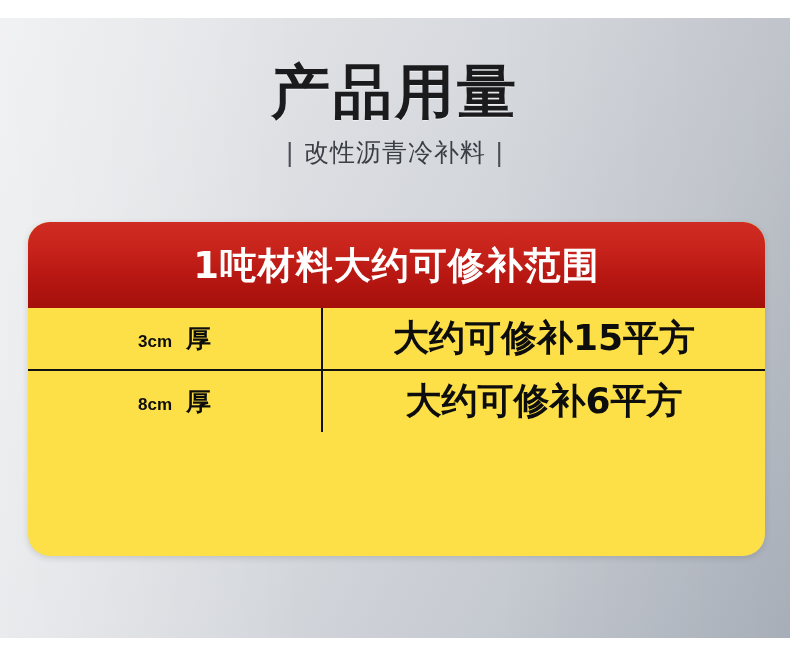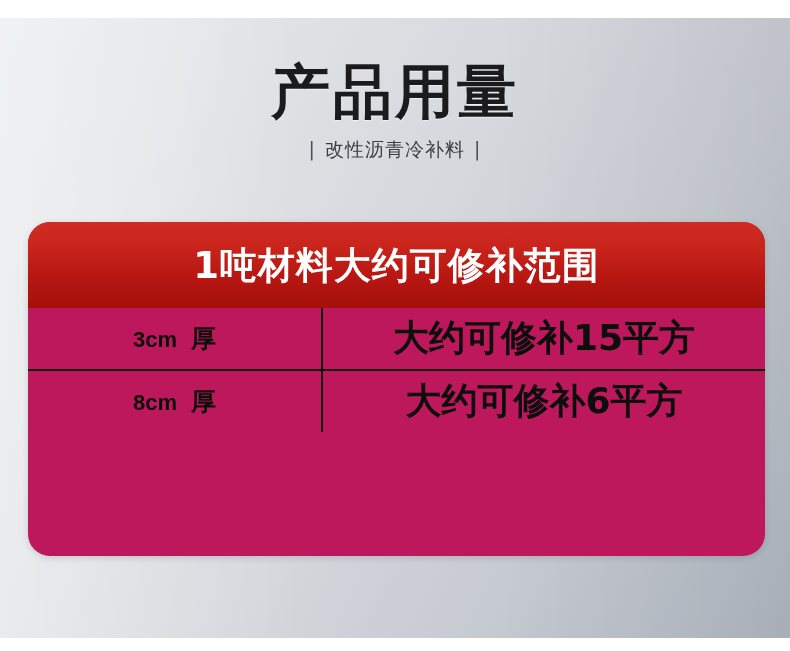--- a/index.html
+++ b/index.html
@@ -61,41 +61,41 @@
     font-weight: 700;
     color: #1b1b1d;
     letter-spacing: 3px;
     line-height: 1;
     margin: 0;
     text-shadow: 0 1px 0 rgba(255,255,255,.55);
   }
   .subtitle {
     margin-top: 19px;
     font-family: "DejaVu Sans", "Liberation Sans", sans-serif;
-    font-size: 19px;
+    font-size: 25px;
     font-weight: 500;
     color: #3b3f45;
     letter-spacing: 1px;
     line-height: 1;
   }
   .subtitle .rule {
     color: #4a4e55;
     font-weight: 400;
     padding: 0 9px;
   }
 
   
   .card {
     position: absolute;
     left: 28px;
     top: 222px;
     width: 737px;
     height: 334px;
     border-radius: 22px;
-    background: #be185d;
+    background: #fde047;
     overflow: hidden;
     box-shadow: 0 2px 6px rgba(40,44,52,.16);
     z-index: 4;
   }
 
   .card-header {
     height: 86px;
     background: linear-gradient(180deg,
                 #cf2c23 0%,
                 #c8241c 30%,
@@ -140,21 +140,21 @@
 
   .thickness-text {
     font-family: "DejaVu Sans", "Liberation Sans", sans-serif;
     font-size: 25px;
     font-weight: 700;
     letter-spacing: 0px;
     white-space: nowrap;
   }
   .thickness-text .num {
     font-family: "Liberation Sans", "DejaVu Sans", sans-serif;
-    font-size: 22px;
+    font-size: 17px;
     font-weight: 700;
   }
   .thickness-text .unit-cn {
     padding-left: 14px;
     font-size: 25px;
   }
 
   .coverage-text {
     font-family: "DejaVu Sans", "Liberation Sans", sans-serif;
     font-size: 36px;

